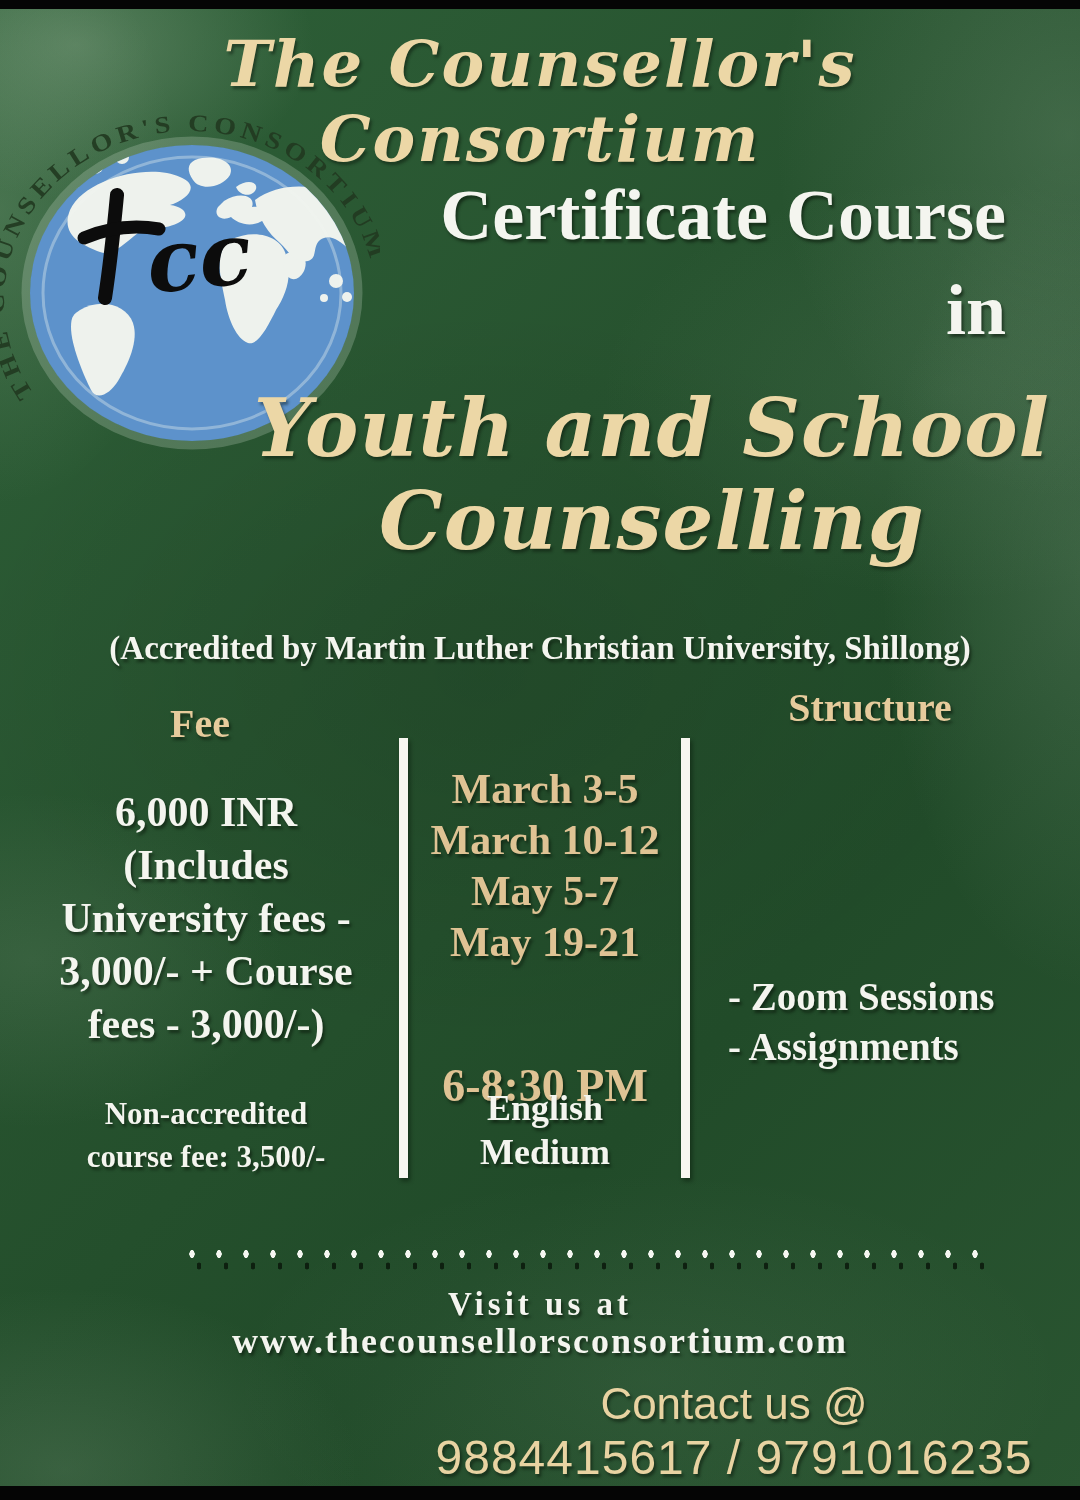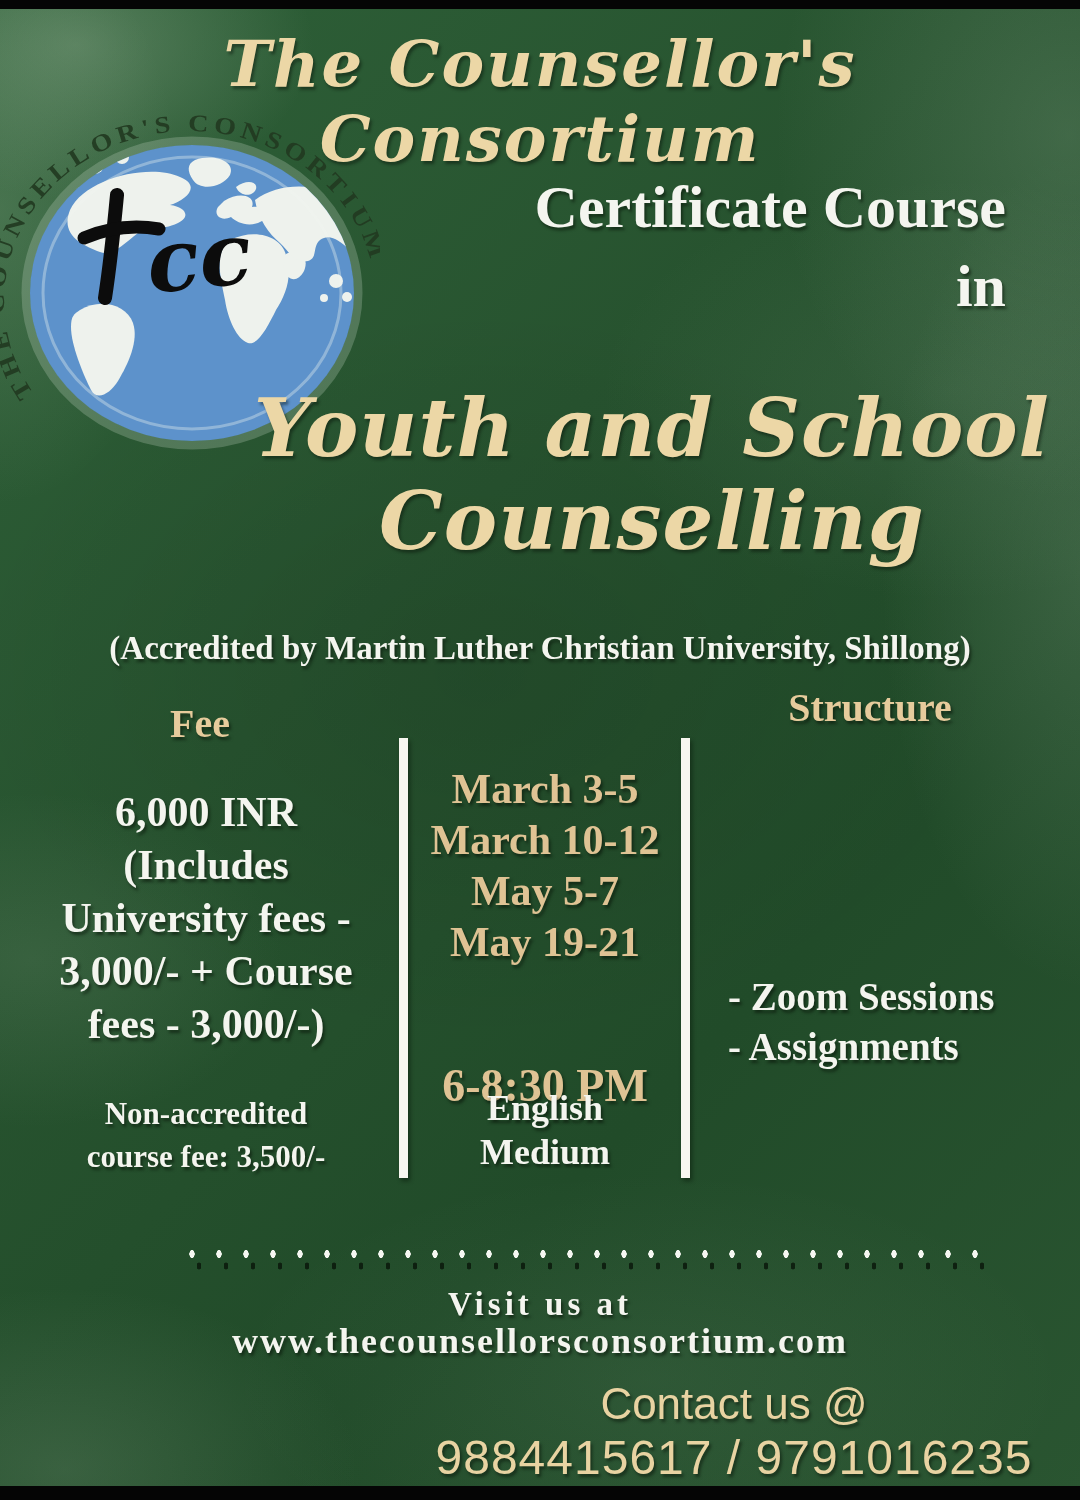--- a/index.html
+++ b/index.html
@@ -28,21 +28,21 @@
   .cream-text{color:#ecd7a6;text-shadow:2px 3px 3px rgba(8,18,8,0.45);}
 
   .brand-title{
     position:absolute;top:26px;left:0;width:100%;text-align:center;
     font-size:64px;font-weight:700;letter-spacing:2px;
   }
   .logo-svg{position:absolute;left:0;top:105px;width:380px;height:350px;}
 
   .headline{
     position:absolute;top:168px;right:74px;text-align:right;
-    font-size:60px;font-weight:700;line-height:1.32;
+    font-size:72px;font-weight:700;line-height:1.32;
   }
   .course-title{
     position:absolute;top:382px;right:30px;text-align:center;
     font-size:80px;font-weight:700;line-height:1.16;letter-spacing:1px;
   }
   .accreditation{
     position:absolute;top:630px;left:0;width:100%;text-align:center;
     font-size:33px;font-weight:700;
   }
 

